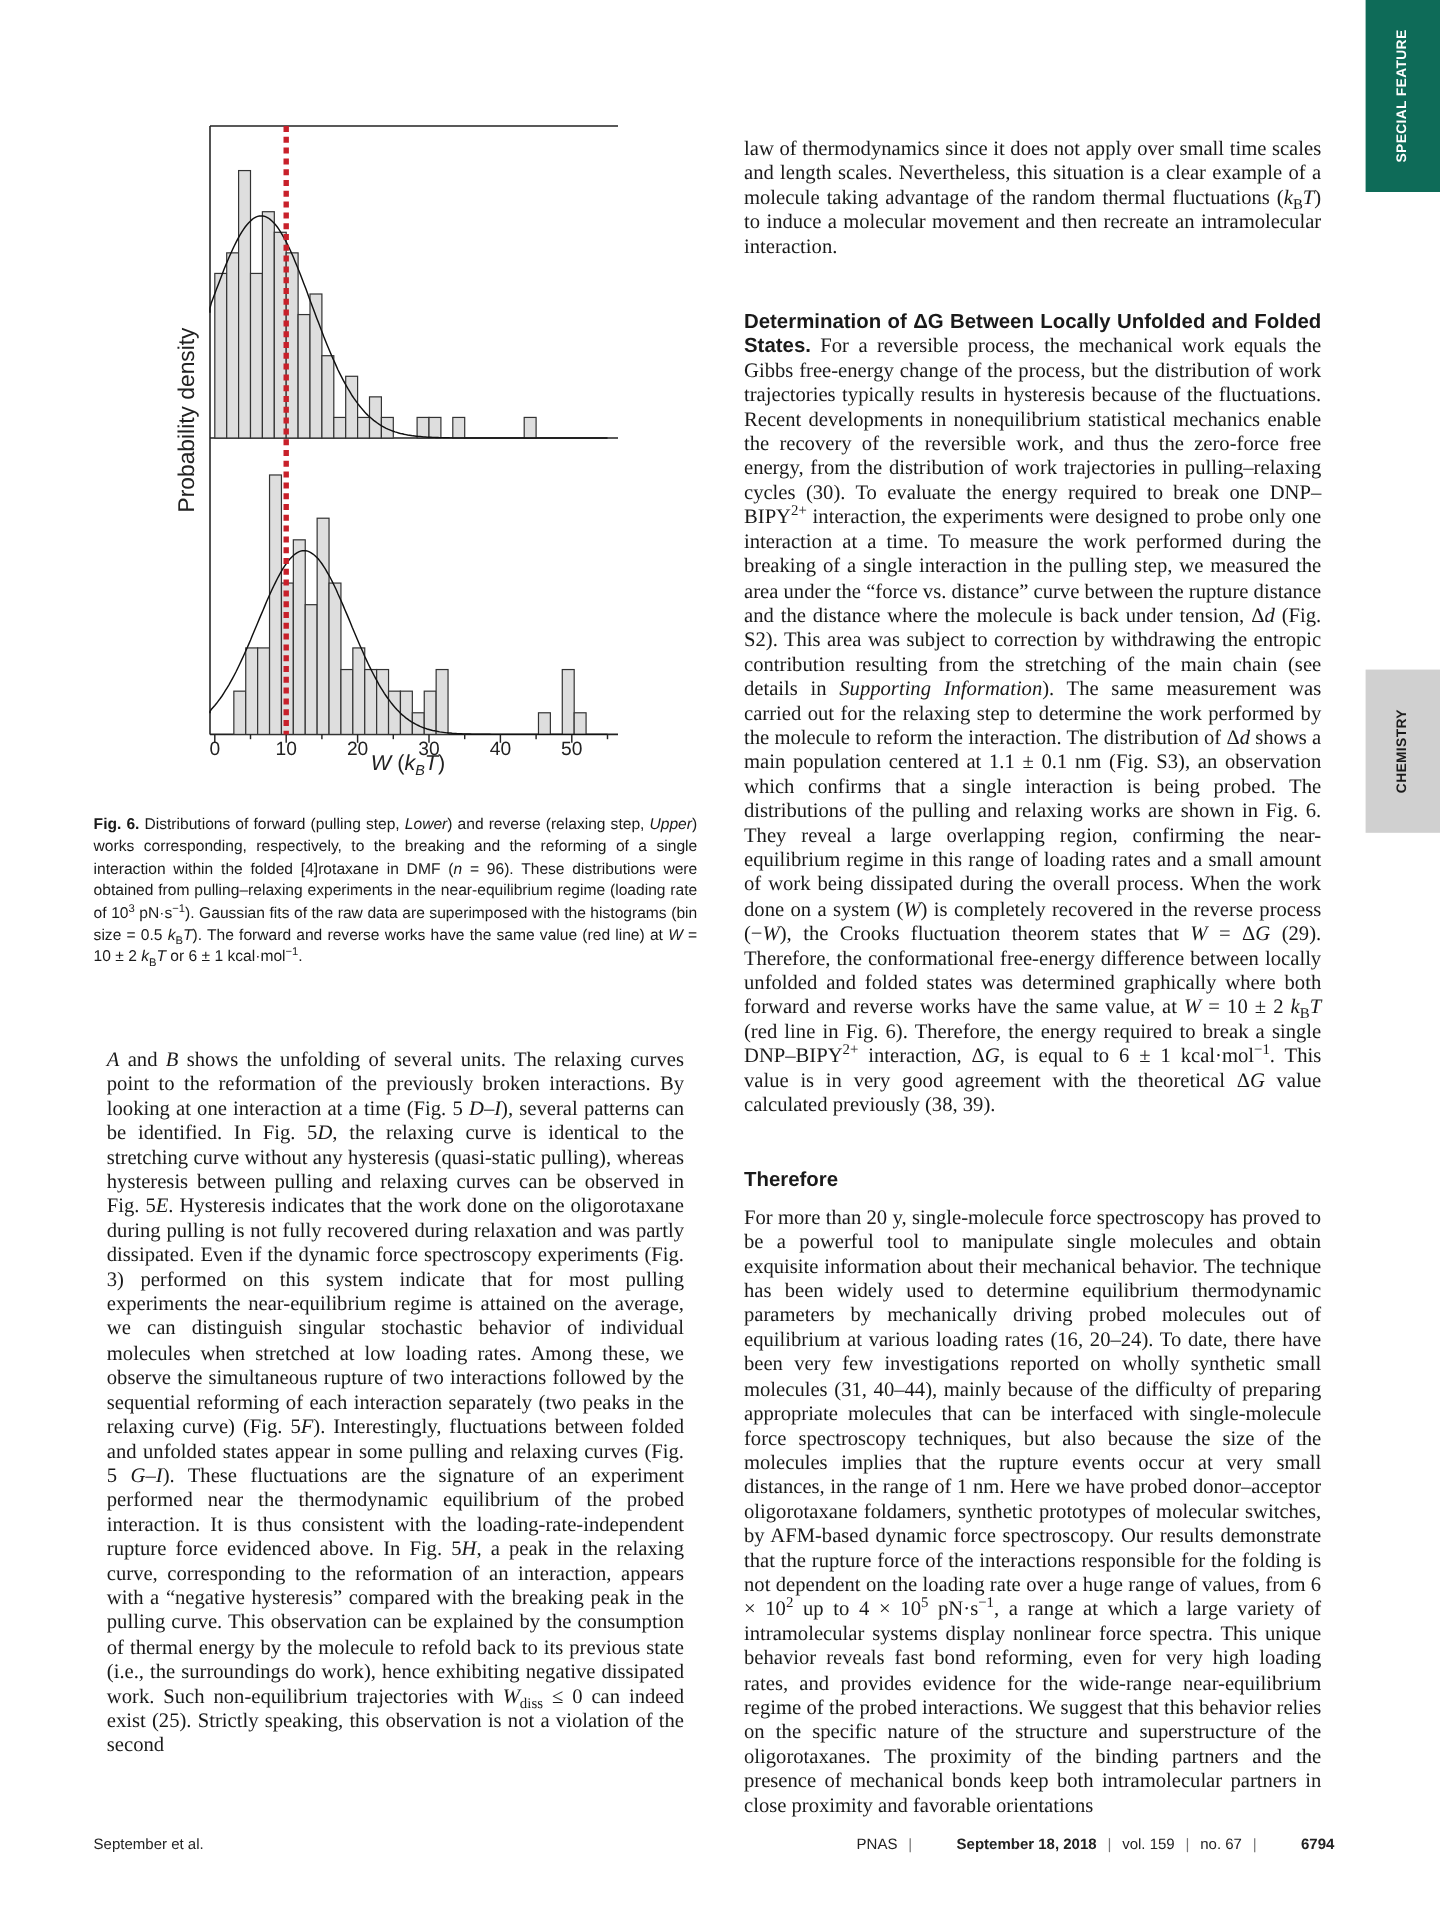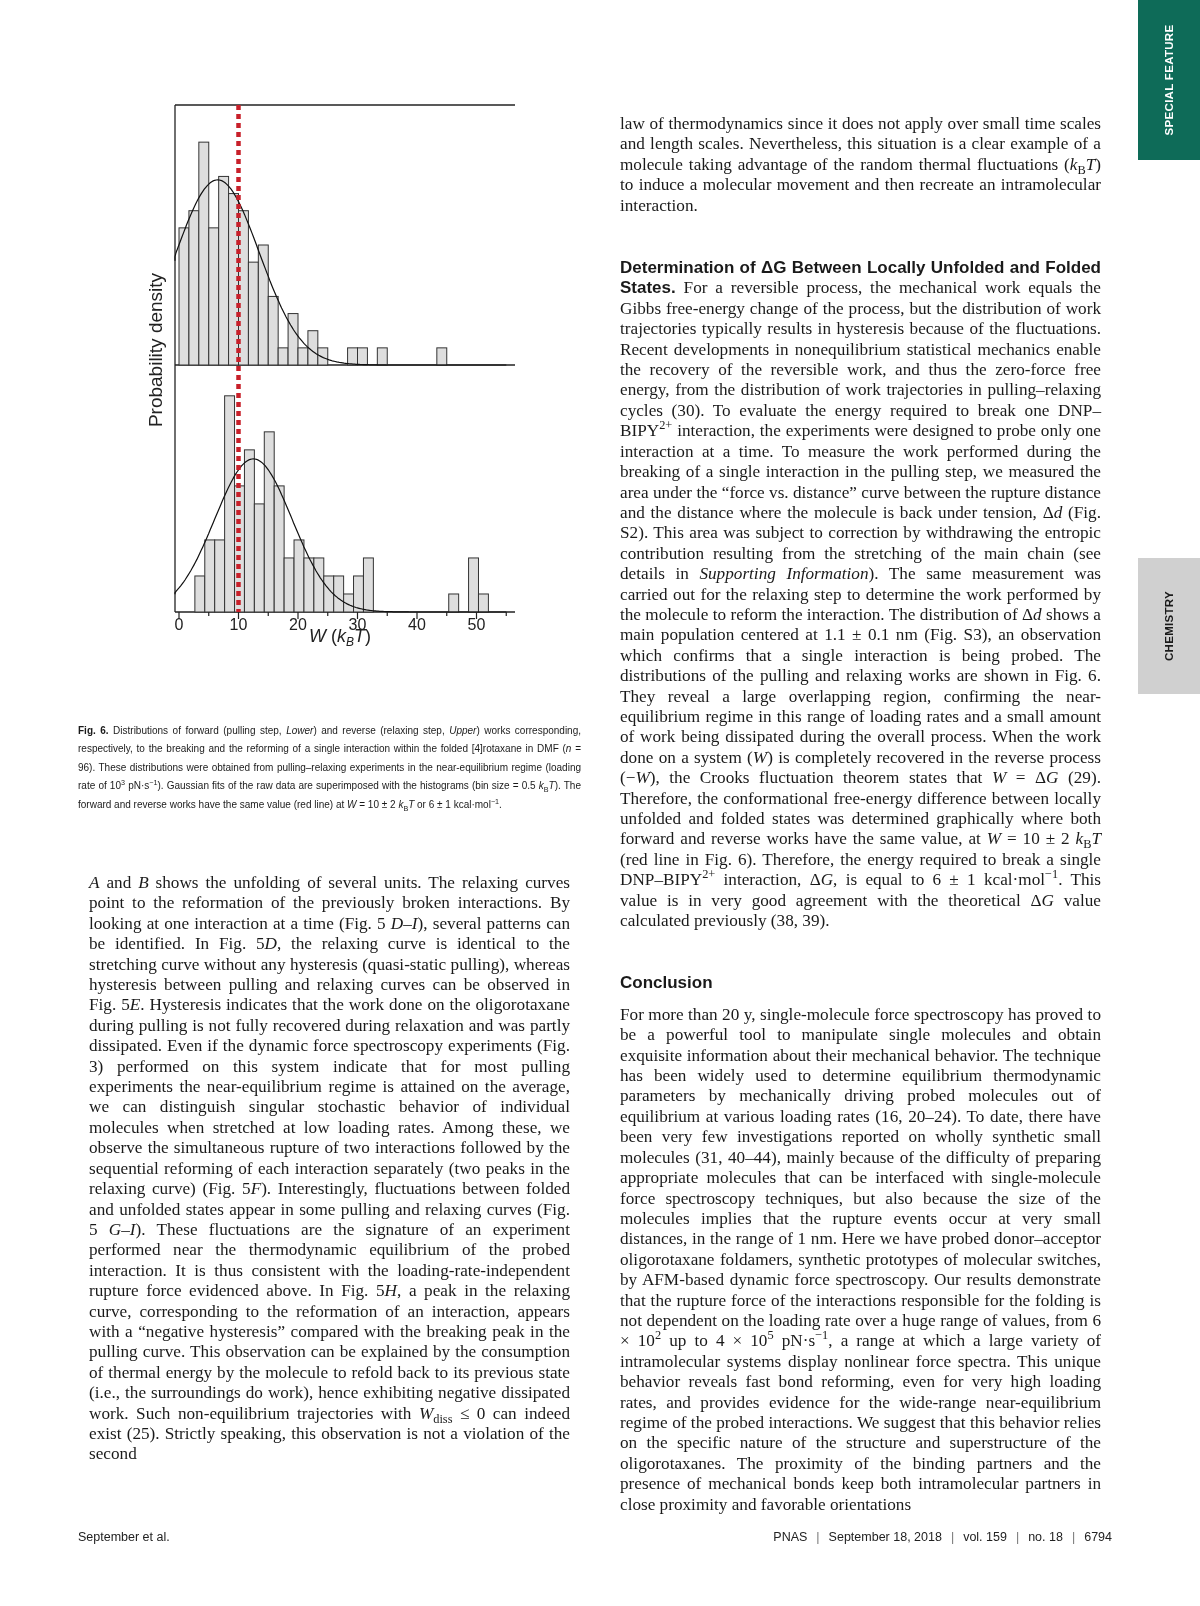--- a/index.html
+++ b/index.html
@@ -4,31 +4,31 @@
 <style>
   html, body { margin: 0; padding: 0; background: #fff; }
   body { width: 1200px; height: 1606px; position: relative; overflow: hidden; color: #1a1a1a; }
   .serif { font-family: "Liberation Serif", "DejaVu Serif", serif; }
   .col { position: absolute; font-size: 17.2px; line-height: 20.4px; text-align: justify; }
   .col p { margin: 11px; }
   .col-left { left: 78px; top: 862px; width: 503px; }
   .col-right { left: 609px; top: 103px; width: 503px; }
   .heading { font-family: "Liberation Sans", "DejaVu Sans", sans-serif; font-weight: bold; font-size: 17px; }
   .section-gap { height: 20px; }
-  .caption { position: absolute; left: 78px; top: 678px; width: 503px; font-family: "Liberation Sans", "DejaVu Sans", sans-serif; font-size: 10px; line-height: 18.4px; text-align: justify; margin-top: 44px; }
+  .caption { position: absolute; left: 78px; top: 678px; width: 503px; font-family: "Liberation Sans", "DejaVu Sans", sans-serif; font-size: 13px; line-height: 18.4px; text-align: justify; }
   .caption b { font-weight: bold; }
   .side-tab { position: absolute; right: 0; width: 62px; }
   .side-tab span { position: absolute; left: 50%; top: 50%; transform: translate(-50%,-50%) rotate(-90deg); white-space: nowrap; font-family: "Liberation Sans", "DejaVu Sans", sans-serif; font-weight: bold; font-size: 11.5px; letter-spacing: 0.3px; }
   .tab-special { top: 0; height: 160px; background: #0e6b58; color: #fff; }
   .tab-chem { top: 558px; height: 136px; background: #d0d0d0; color: #1a1a1a; }
   .footer { position: absolute; top: 1530px; font-family: "Liberation Sans", "DejaVu Sans", sans-serif; font-size: 12.5px; color: #222; }
   .footer-left { left: 78px; }
   .footer-right { right: 88px; }
   .footer-right .sep { color: #777; margin: 0 9px; }
-  .footer-right b { font-weight: normal; }
+  .footer-right b { font-weight: bold; margin-left: 28px; }
   #chart { position: absolute; left: 140px; top: 100px; }
   i { font-style: italic; }
 </style>
 </head>
 <body>
 
 <div class="side-tab tab-special">
   <span>SPECIAL FEATURE</span>
 </div>
 <div class="side-tab tab-chem">
@@ -117,20 +117,20 @@
 
 <div class="col col-left serif">
   <p id="left-para"><i>A</i><span> and </span><i>B</i><span> shows the unfolding of several units. The relaxing curves point to the reformation of the previously broken interactions. By looking at one interaction at a time (Fig. 5 </span><i>D–I</i><span>), several patterns can be identified. In Fig. 5</span><i>D</i><span>, the relaxing curve is identical to the stretching curve without any hysteresis (quasi-static pulling), whereas hysteresis between pulling and relaxing curves can be observed in Fig. 5</span><i>E</i><span>. Hysteresis indicates that the work done on the oligorotaxane during pulling is not fully recovered during relaxation and was partly dissipated. Even if the dynamic force spectroscopy experiments (Fig. 3) performed on this system indicate that for most pulling experiments the near-equilibrium regime is attained on the average, we can distinguish singular stochastic behavior of individual molecules when stretched at low loading rates. Among these, we observe the simultaneous rupture of two interactions followed by the sequential reforming of each interaction separately (two peaks in the relaxing curve) (Fig. 5</span><i>F</i><span>). Interestingly, fluctuations between folded and unfolded states appear in some pulling and relaxing curves (Fig. 5 </span><i>G–I</i><span>). These fluctuations are the signature of an experiment performed near the thermodynamic equilibrium of the probed interaction. It is thus consistent with the loading-rate-independent rupture force evidenced above. In Fig. 5</span><i>H</i><span>, a peak in the relaxing curve, corresponding to the reformation of an interaction, appears with a “negative hysteresis” compared with the breaking peak in the pulling curve. This observation can be explained by the consumption of thermal energy by the molecule to refold back to its previous state (i.e., the surroundings do work), hence exhibiting negative dissipated work. Such non-equilibrium trajectories with </span><i>W</i><sub style="font-size: 0.72em; line-height: 0;">diss</sub><span> ≤ 0 can indeed exist (25). Strictly speaking, this observation is not a violation of the second</span></p>
 </div>
 
 <div class="col col-right serif">
   <p id="right-intro"><span>law of thermodynamics since it does not apply over small time scales and length scales. Nevertheless, this situation is a clear example of a molecule taking advantage of the random thermal fluctuations (</span><i>k</i><sub style="font-size: 0.72em; line-height: 0;">B</sub><i>T</i><span>) to induce a molecular movement and then recreate an intramolecular interaction.</span></p>
   <div class="section-gap"></div>
   <p><span class="heading">Determination of ΔG Between Locally Unfolded and Folded States.</span><span id="right-s1"><span> For a reversible process, the mechanical work equals the Gibbs free-energy change of the process, but the distribution of work trajectories typically results in hysteresis because of the fluctuations. Recent developments in nonequilibrium statistical mechanics enable the recovery of the reversible work, and thus the zero-force free energy, from the distribution of work trajectories in pulling–relaxing cycles (30). To evaluate the energy required to break one DNP–BIPY</span><sup style="font-size: 0.72em; line-height: 0;">2+</sup><span> interaction, the experiments were designed to probe only one interaction at a time. To measure the work performed during the breaking of a single interaction in the pulling step, we measured the area under the “force vs. distance” curve between the rupture distance and the distance where the molecule is back under tension, Δ</span><i>d</i><span> (Fig. S2). This area was subject to correction by withdrawing the entropic contribution resulting from the stretching of the main chain (see details in </span><i>Supporting Information</i><span>). The same measurement was carried out for the relaxing step to determine the work performed by the molecule to reform the interaction. The distribution of Δ</span><i>d</i><span> shows a main population centered at 1.1 ± 0.1 nm (Fig. S3), an observation which confirms that a single interaction is being probed. The distributions of the pulling and relaxing works are shown in Fig. 6. They reveal a large overlapping region, confirming the near-equilibrium regime in this range of loading rates and a small amount of work being dissipated during the overall process. When the work done on a system (</span><i>W</i><span>) is completely recovered in the reverse process (−</span><i>W</i><span>), the Crooks fluctuation theorem states that </span><i>W</i><span> = Δ</span><i>G</i><span> (29). Therefore, the conformational free-energy difference between locally unfolded and folded states was determined graphically where both forward and reverse works have the same value, at </span><i>W</i><span> = 10 ± 2 </span><i>k</i><sub style="font-size: 0.72em; line-height: 0;">B</sub><i>T</i><span> (red line in Fig. 6). Therefore, the energy required to break a single DNP–BIPY</span><sup style="font-size: 0.72em; line-height: 0;">2+</sup><span> interaction, Δ</span><i>G</i><span>, is equal to 6 ± 1 kcal·mol</span><sup style="font-size: 0.72em; line-height: 0;">−1</sup><span>. This value is in very good agreement with the theoretical Δ</span><i>G</i><span> value calculated previously (38, 39).</span></span></p>
   <div class="section-gap"></div>
-  <p class="heading" style="font-size:17px;margin-bottom:2px;">Conclusion</p>
+  <p class="heading" style="font-size:17px;margin-bottom:2px;">Therefore</p>
   <p id="right-s2"><span>For more than 20 y, single-molecule force spectroscopy has proved to be a powerful tool to manipulate single molecules and obtain exquisite information about their mechanical behavior. The technique has been widely used to determine equilibrium thermodynamic parameters by mechanically driving probed molecules out of equilibrium at various loading rates (16, 20–24). To date, there have been very few investigations reported on wholly synthetic small molecules (31, 40–44), mainly because of the difficulty of preparing appropriate molecules that can be interfaced with single-molecule force spectroscopy techniques, but also because the size of the molecules implies that the rupture events occur at very small distances, in the range of 1 nm. Here we have probed donor–acceptor oligorotaxane foldamers, synthetic prototypes of molecular switches, by AFM-based dynamic force spectroscopy. Our results demonstrate that the rupture force of the interactions responsible for the folding is not dependent on the loading rate over a huge range of values, from 6 × 10</span><sup style="font-size: 0.72em; line-height: 0;">2</sup><span> up to 4 × 10</span><sup style="font-size: 0.72em; line-height: 0;">5</sup><span> pN·s</span><sup style="font-size: 0.72em; line-height: 0;">−1</sup><span>, a range at which a large variety of intramolecular systems display nonlinear force spectra. This unique behavior reveals fast bond reforming, even for very high loading rates, and provides evidence for the wide-range near-equilibrium regime of the probed interactions. We suggest that this behavior relies on the specific nature of the structure and superstructure of the oligorotaxanes. The proximity of the binding partners and the presence of mechanical bonds keep both intramolecular partners in close proximity and favorable orientations</span></p>
 </div>
 
 <div class="footer footer-left">September et al.</div>
 <div class="footer footer-right">
-  <span>PNAS</span><span class="sep">|</span><b>September 18, 2018</b><span class="sep">|</span><span>vol. 159</span><span class="sep">|</span><span>no. 18</span><span class="sep">|</span><b>6794</b>
+  <span>PNAS</span><span class="sep">|</span><b>September 18, 2018</b><span class="sep">|</span><span>vol. 159</span><span class="sep">|</span><span>no. 67</span><span class="sep">|</span><b>6794</b>
 </div>
 
 </body></html>

